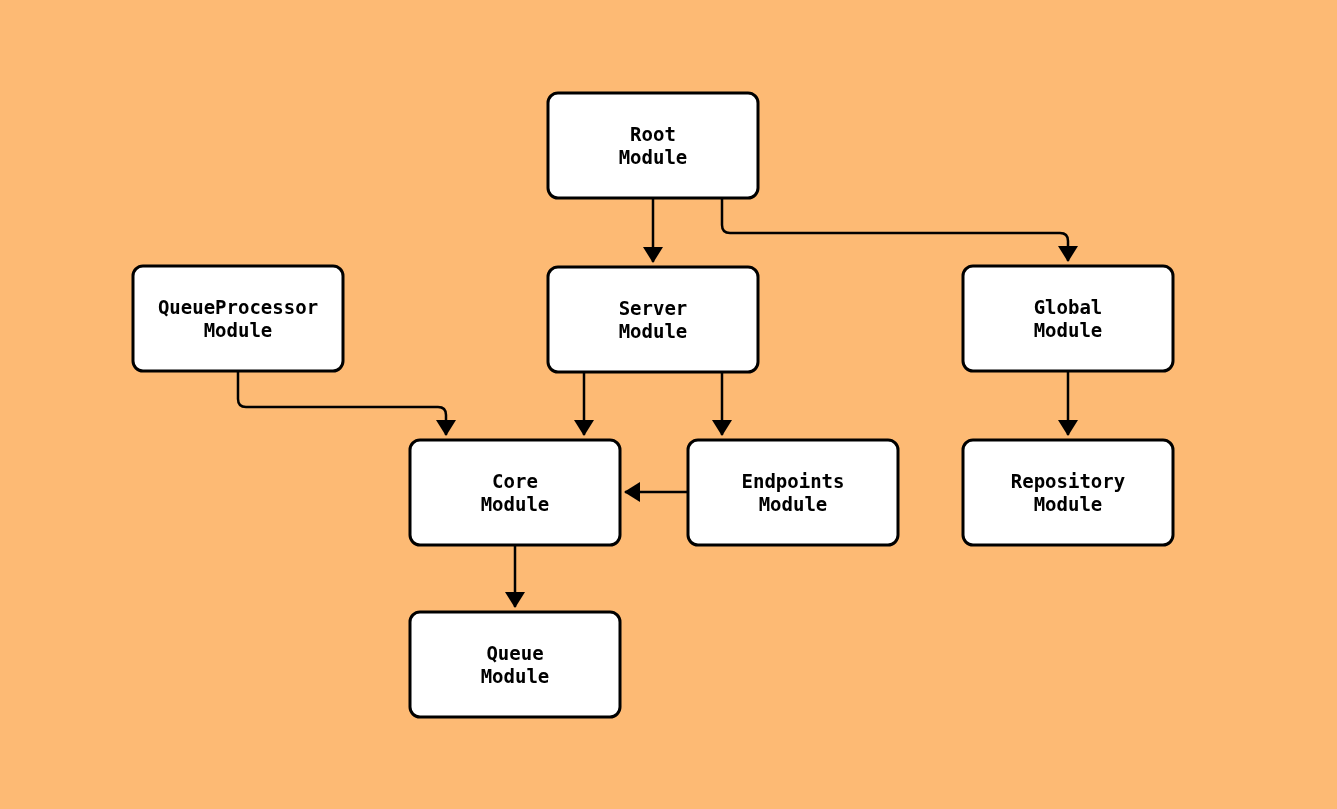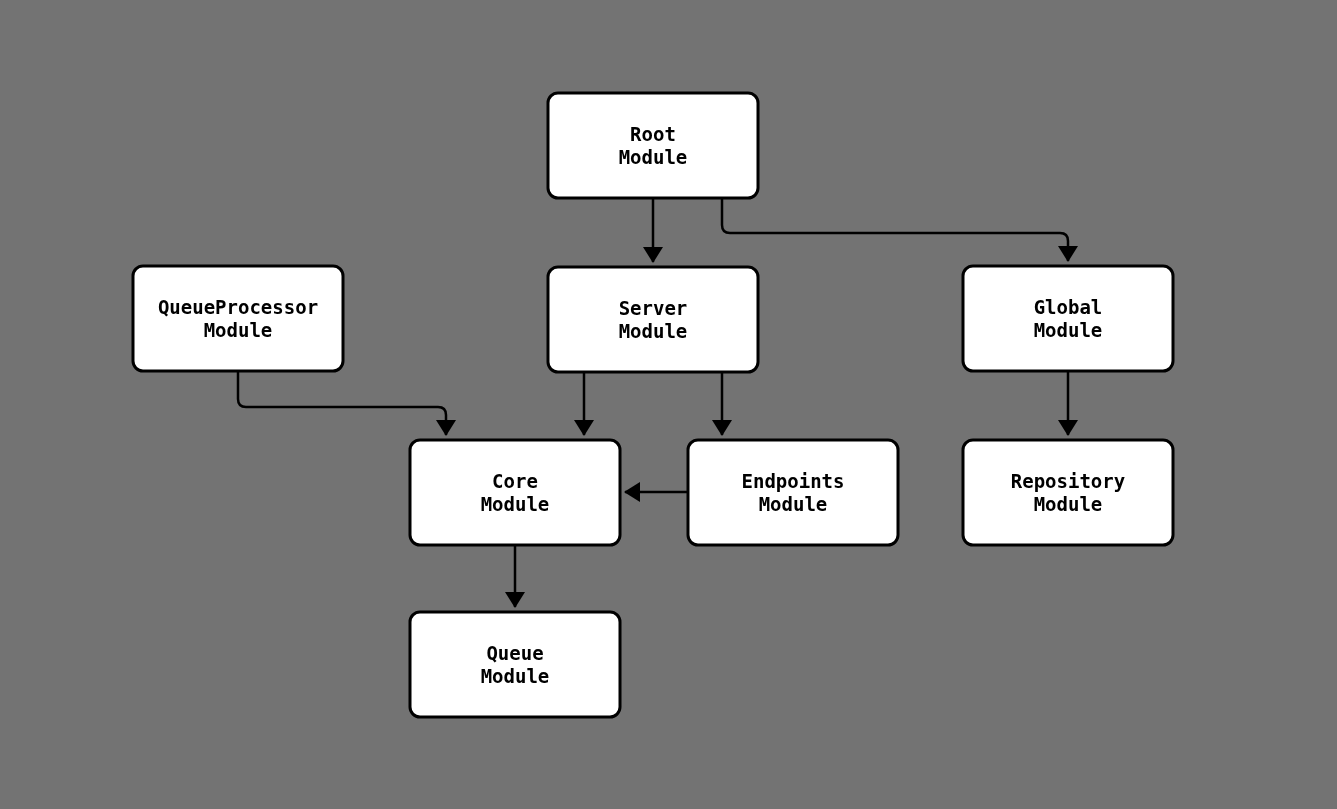--- a/index.html
+++ b/index.html
@@ -4,21 +4,21 @@
 <style>
   html, body {
     margin: 0;
     padding: 0;
     background: #ffffff;
   }
   .canvas {
     position: relative;
     width: 1337px;
     height: 809px;
-    background: #737373;
+    background: #fdba74;
     overflow: hidden;
     font-family: "DejaVu Sans Mono", "Liberation Mono", monospace;
   }
   svg {
     display: block;
   }
   .node-rect {
     fill: #ffffff;
     stroke-width: 3px;
   }

